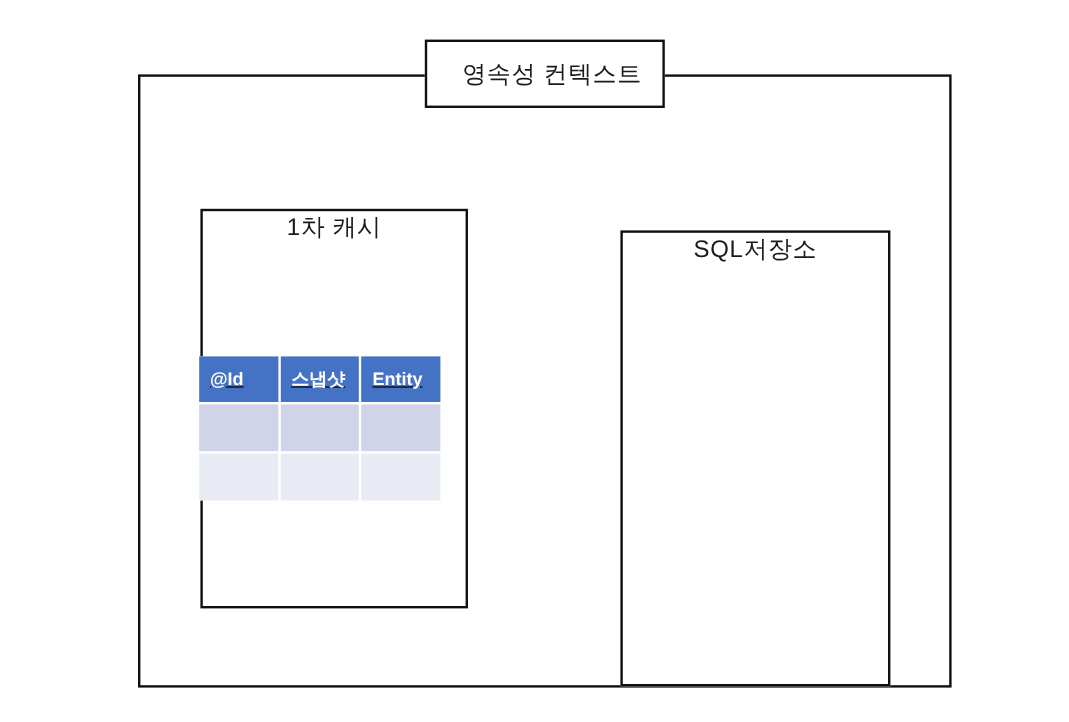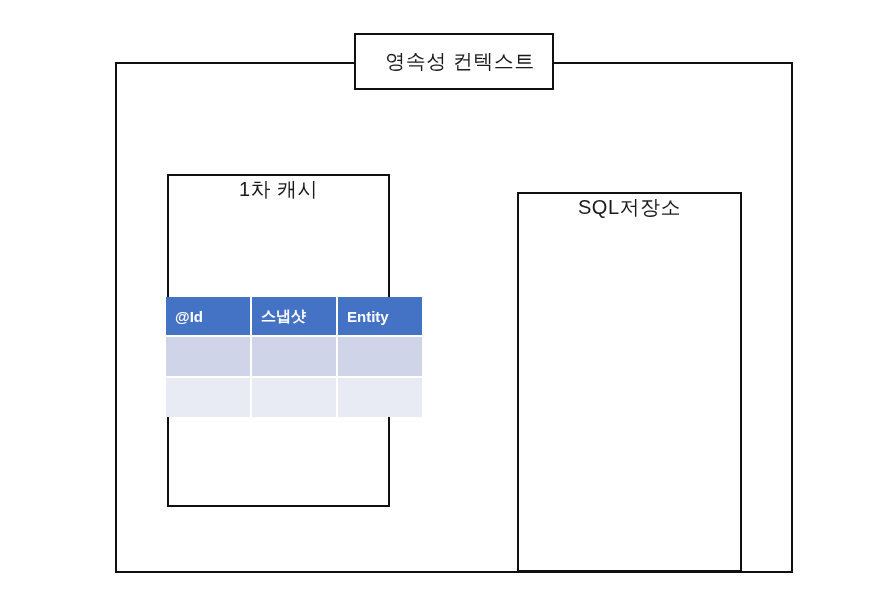--- a/index.html
+++ b/index.html
@@ -43,27 +43,28 @@
   .cache-box { left: 167px; top: 174px; width: 223px; height: 333px; }
   .sql-box   { left: 517px; top: 192px; width: 225px; height: 380px; }
   .inner-box .label {
     display: block; width: 100%;
     text-align: center;
     font-size: 20px; color: #1a1a1a; letter-spacing: 0.5px;
   }
   
   .cache-table {
     position: absolute; left: 166px; top: 297px;
-    width: 256px;
+    width: 201px;
     z-index: 3;
     display: grid;
     grid-template-columns: 1fr 1fr 1fr;
     grid-template-rows: 38px 39px 39px;
     gap: 2px;
     background: #ffffff;
+    text-decoration: underline;
   }
   .cache-table .th {
     background: #4472C4;
     color: #ffffff;
     font-weight: bold;
     font-size: 15px;
     display: flex; align-items: center;
     padding-left: 9px;
   }
   .cache-table .td-r1 { background: #CFD4E8; }

